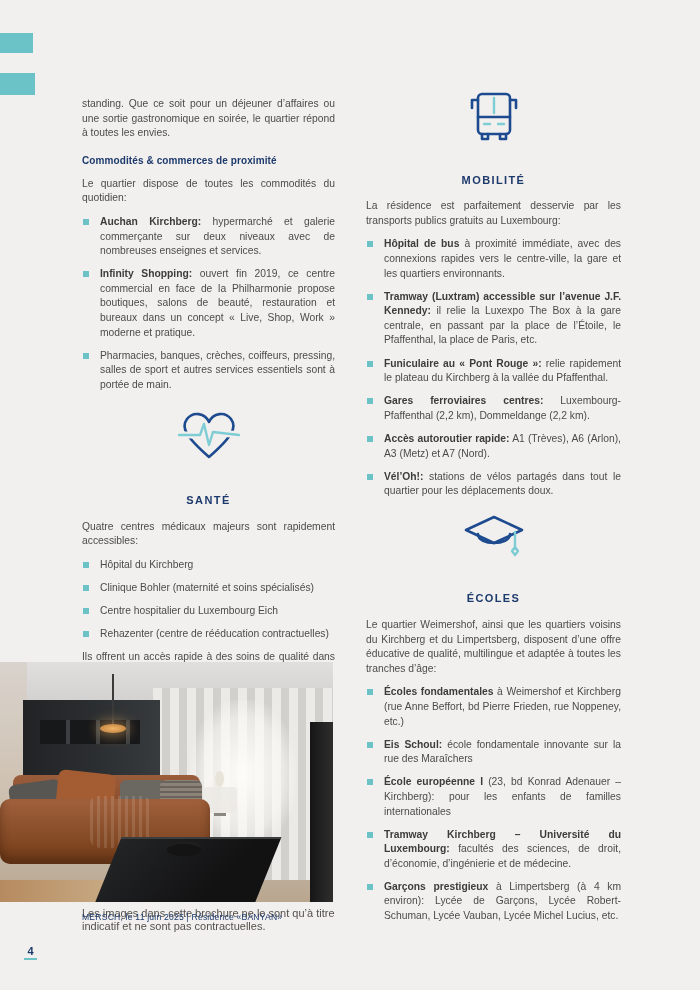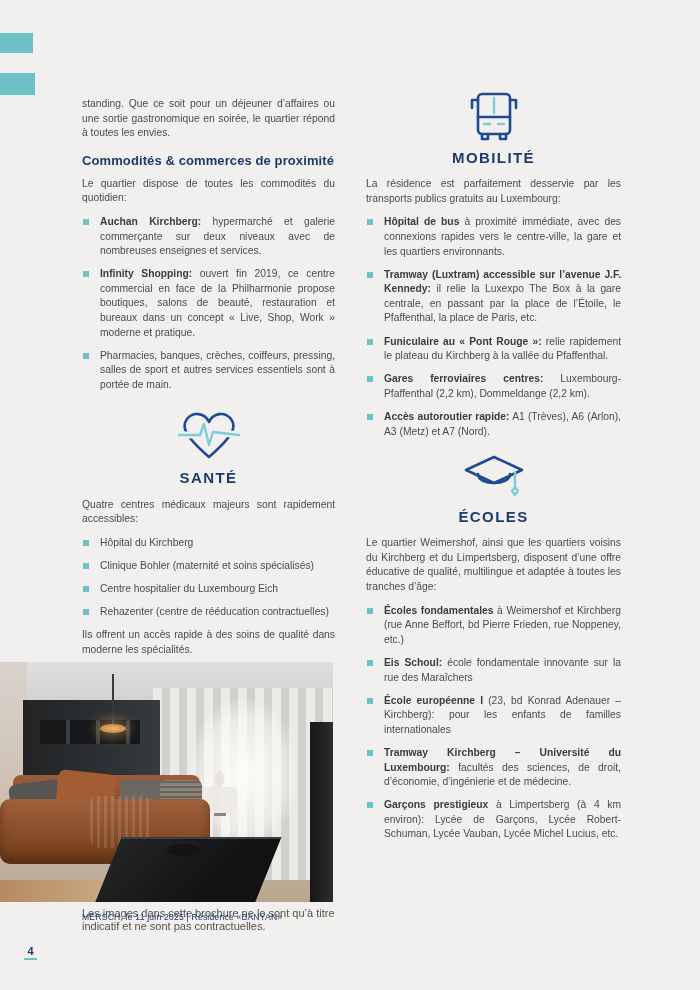--- a/index.html
+++ b/index.html
@@ -10,22 +10,22 @@
 
   .deco { position:absolute; left:0; background:#6bc2c7; }
   .deco1 { top:33px; width:33px; height:20px; }
   .deco2 { top:73px; width:35px; height:22px; }
 
   .col { position:absolute; color:#4b4b4b; font-size:10.3px; line-height:14.6px; }
   .col-left  { left:82px;  top:97px; width:253px; }
   .col-right { left:366px; top:90px; width:255px; }
 
   p.body { text-align:justify; margin-bottom:9px; }
-  h3.subhead { color:#1d3a6c; font-size:13px; line-height:14px; font-weight:bold; margin:13px 0 9px 0; letter-spacing:.1px; }
-  h2.section-title { color:#1d3a6c; font-size:15px; font-weight:bold; letter-spacing:1.4px; text-align:center; margin:0 0 12px 0; }
+  h3.subhead { color:#1d3a6c; font-size:10px; line-height:14px; font-weight:bold; margin:13px 0 9px 0; letter-spacing:.1px; }
+  h2.section-title { color:#1d3a6c; font-size:11px; font-weight:bold; letter-spacing:1.4px; text-align:center; margin:22px 0 12px 0; }
 
   .icon-block { text-align:center; margin-top:16px; }
 
   ul.sq { list-style:none; margin:2px 0 4px 0; }
   ul.sq li { position:relative; padding-left:18px; margin-bottom:8.5px; text-align:justify; }
   ul.sq .bullet { position:absolute; left:1px; top:4px; width:6px; height:6px; background:#6bc2c7; }
   ul.sq b { color:#3c3c3c; }
 
   
   .photo { position:absolute; left:0; top:662px; width:333px; height:240px; overflow:hidden;
@@ -160,20 +160,21 @@
     </div>
     <h2 class="section-title">MOBILITÉ</h2>
     <p class="body">La résidence est parfaitement desservie par les transports publics gratuits au Luxembourg:</p>
 
     <ul class="sq">
       <li><span class="bullet"></span><b>Hôpital de bus</b><span> à proximité immédiate, avec des connexions rapides vers le centre-ville, la gare et les quartiers environnants.</span></li>
       <li><span class="bullet"></span><b>Tramway (Luxtram) accessible sur l’avenue J.F. Kennedy:</b><span> il relie la Luxexpo The Box à la gare centrale, en passant par la place de l’Étoile, le Pfaffenthal, la place de Paris, etc.</span></li>
       <li><span class="bullet"></span><b>Funiculaire au « Pont Rouge »:</b><span> relie rapidement le plateau du Kirchberg à la vallée du Pfaffenthal.</span></li>
       <li><span class="bullet"></span><b>Gares ferroviaires centres:</b><span> Luxembourg-Pfaffenthal (2,2 km), Dommeldange (2,2 km).</span></li>
       <li><span class="bullet"></span><b>Accès autoroutier rapide:</b><span> A1 (Trèves), A6 (Arlon), A3 (Metz) et A7 (Nord).</span></li>
+      <li><span class="bullet"></span><b>Vél’Oh!:</b><span> stations de vélos partagés dans tout le quartier pour les déplacements doux.</span></li>
     </ul>
 
     <div class="icon-block" style="margin-top:14px;">
       <svg width="66" height="52" viewBox="0 0 66 52">
         <path class="navy" d="M33 4 L61 17 L33 30 L5 17 Z"></path>
         <path class="navy" d="M17 21 C17 33 49 33 49 21"></path>
         <line class="teal" x1="54" y1="19" x2="54" y2="33"></line>
         <path class="teal" d="M54 34 l3 4 l-3 4 l-3 -4 Z"></path>
       </svg>
     </div>

